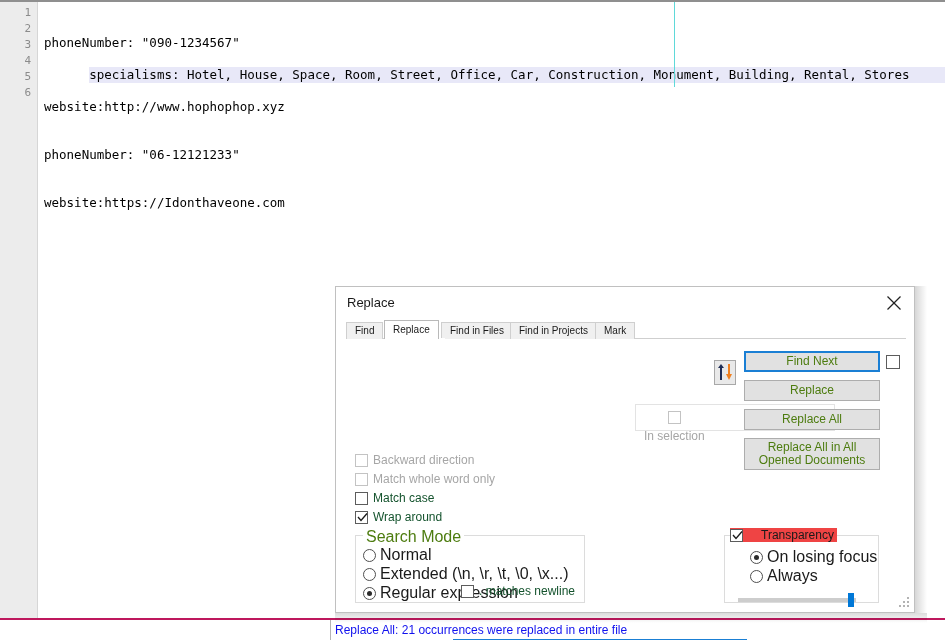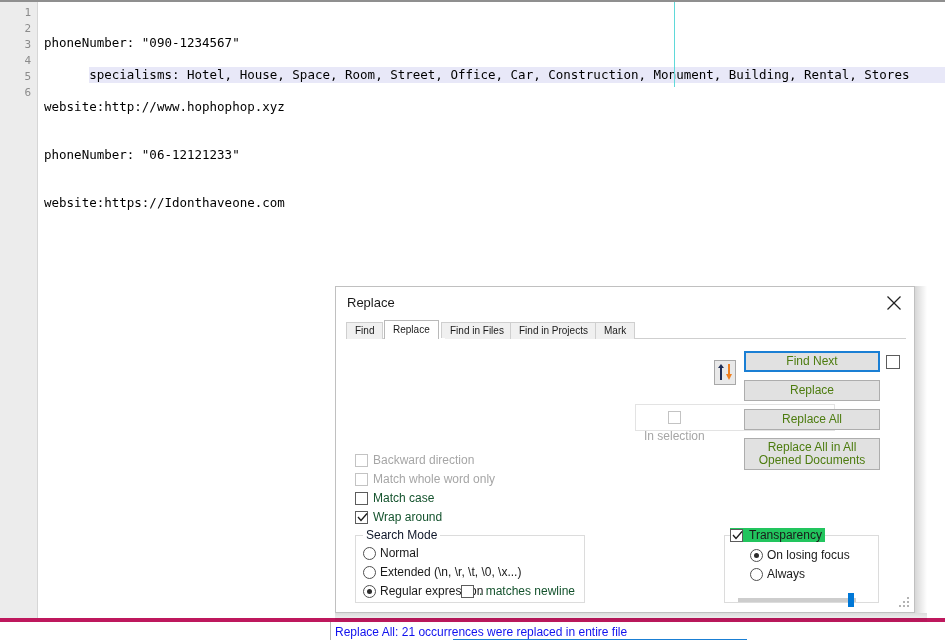--- a/index.html
+++ b/index.html
@@ -70,21 +70,21 @@
     width: 1px; height: 85px;
     background: #5fd9d9;
   }
 
   
   #statusbar {
     position: absolute;
     left: 0; top: 618px;
     width: 945px; height: 22px;
     background: #ffffff;
-    border-top: 4px solid #be185d;
+    border-top: 2px solid #be185d;
   }
   #status-divider {
     position: absolute;
     left: 330px; top: 0; width: 1px; height: 22px;
     background: #b5b5b5;
   }
   #status-message {
     position: absolute;
     left: 335px; top: 3px;
     font-size: 12px;
@@ -259,48 +259,48 @@
     left: 3px; top: 3px;
     width: 5px; height: 5px;
     border-radius: 50%;
     background: #2b2b2b;
   }
   .radio-row {
     position: absolute;
     display: flex;
     align-items: center;
     gap: 4px;
-    font-size: 12px;
+    font-size: 16px;
     color: #1a1a1a;
     white-space: nowrap;
     cursor: default;
   }
 
   
   .groupbox {
     position: absolute;
     border: 1px solid #dcdcdc;
   }
   .group-title {
     position: absolute;
     top: -8px; left: 7px;
     background: #ffffff;
     padding: 0 3px;
-    font-size: 12px;
-    color: #0f172a;
+    font-size: 16px;
+    color: #4d7c0f;
     white-space: nowrap;
   }
   .group-title-check {
     position: absolute;
     top: -8px; left: 5px;
-    background: #22c55e;
+    background: #ef4444;
     padding: 0 3px 0 0;
     display: flex;
     align-items: center;
-    gap: 6px;
+    gap: 18px;
     font-size: 12px;
     color: #1a1a1a;
     white-space: nowrap;
     cursor: default;
   }
 
   
   #transparency-slider {
     position: absolute;
     left: 13px; top: 57px;

